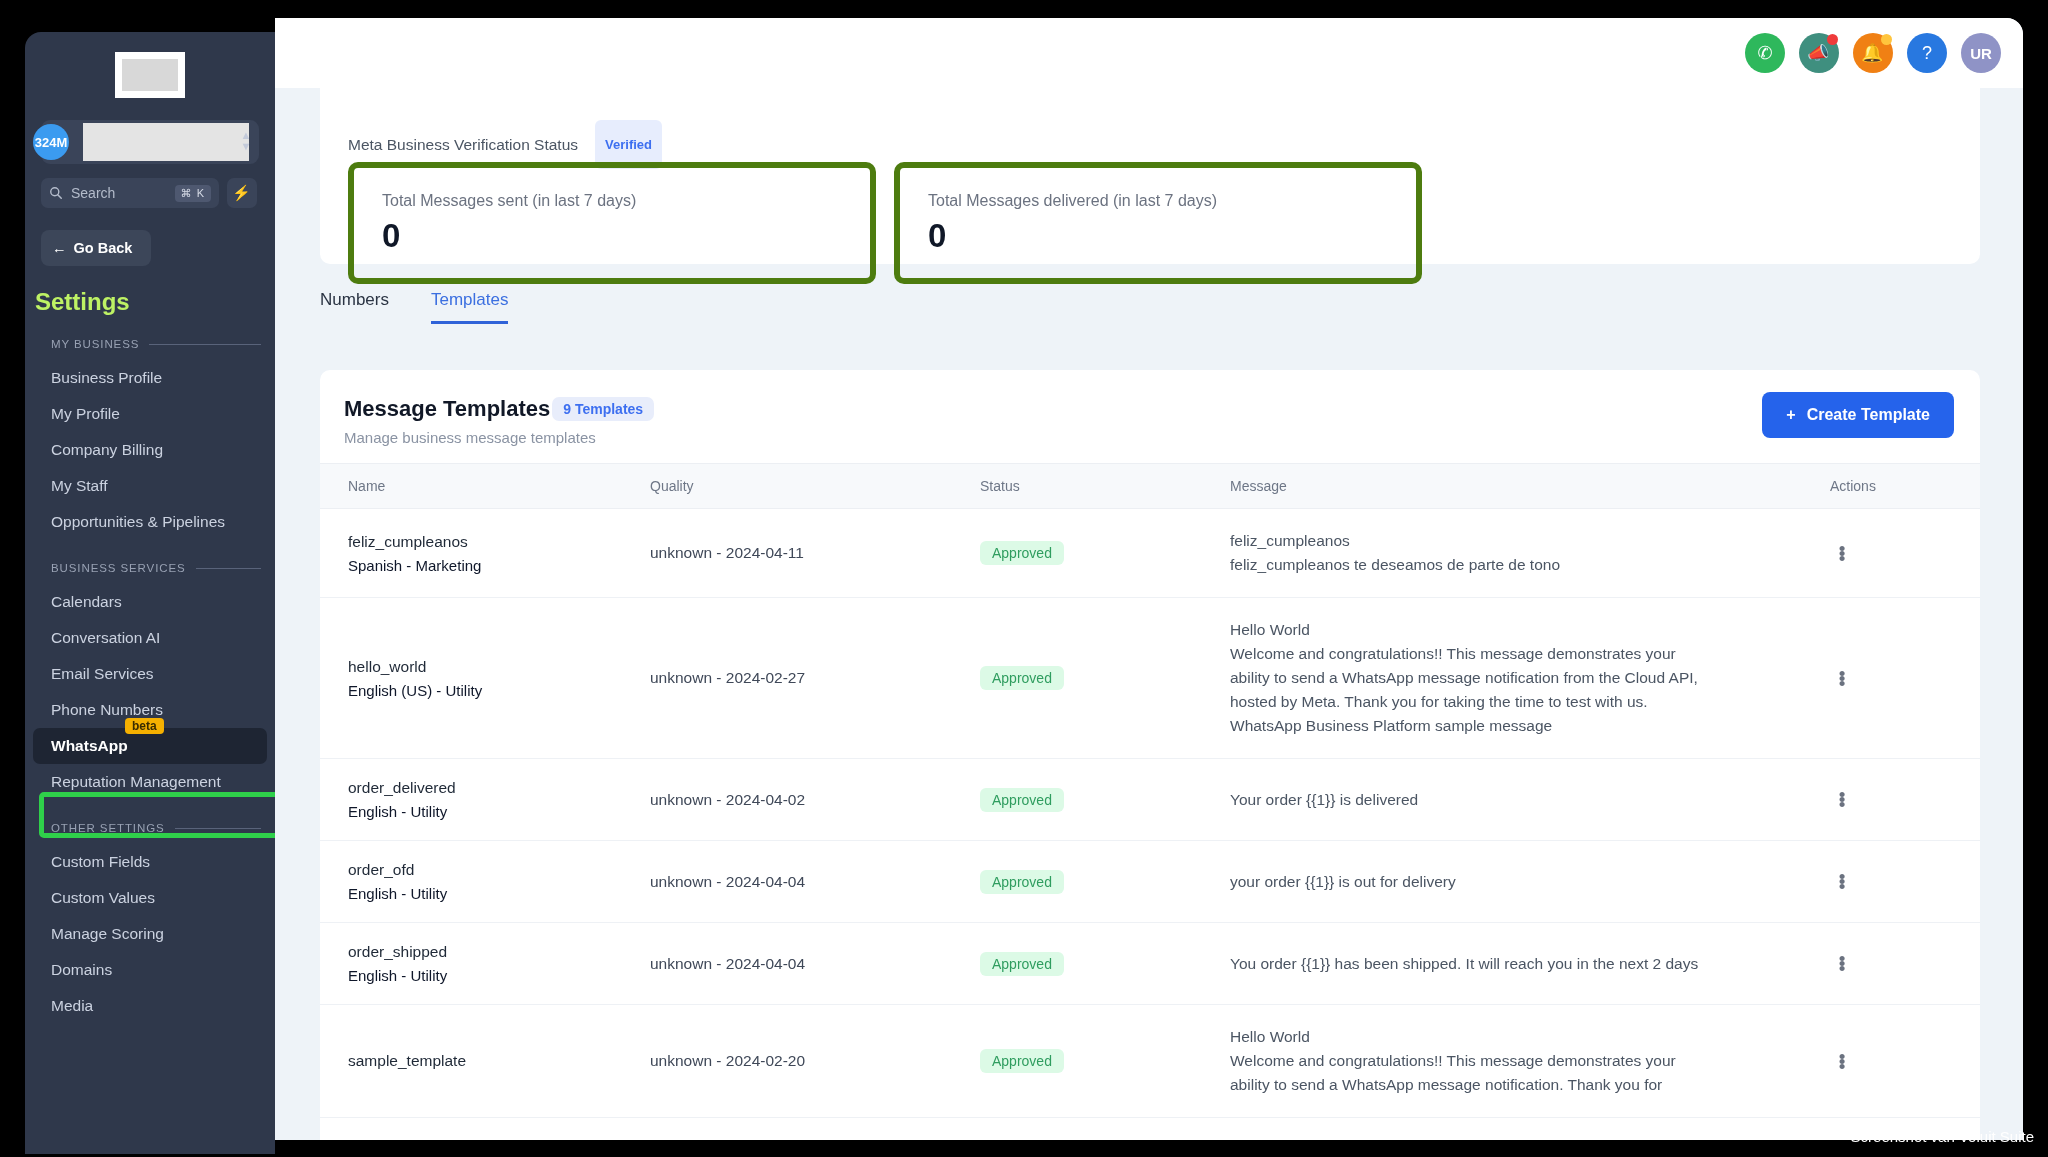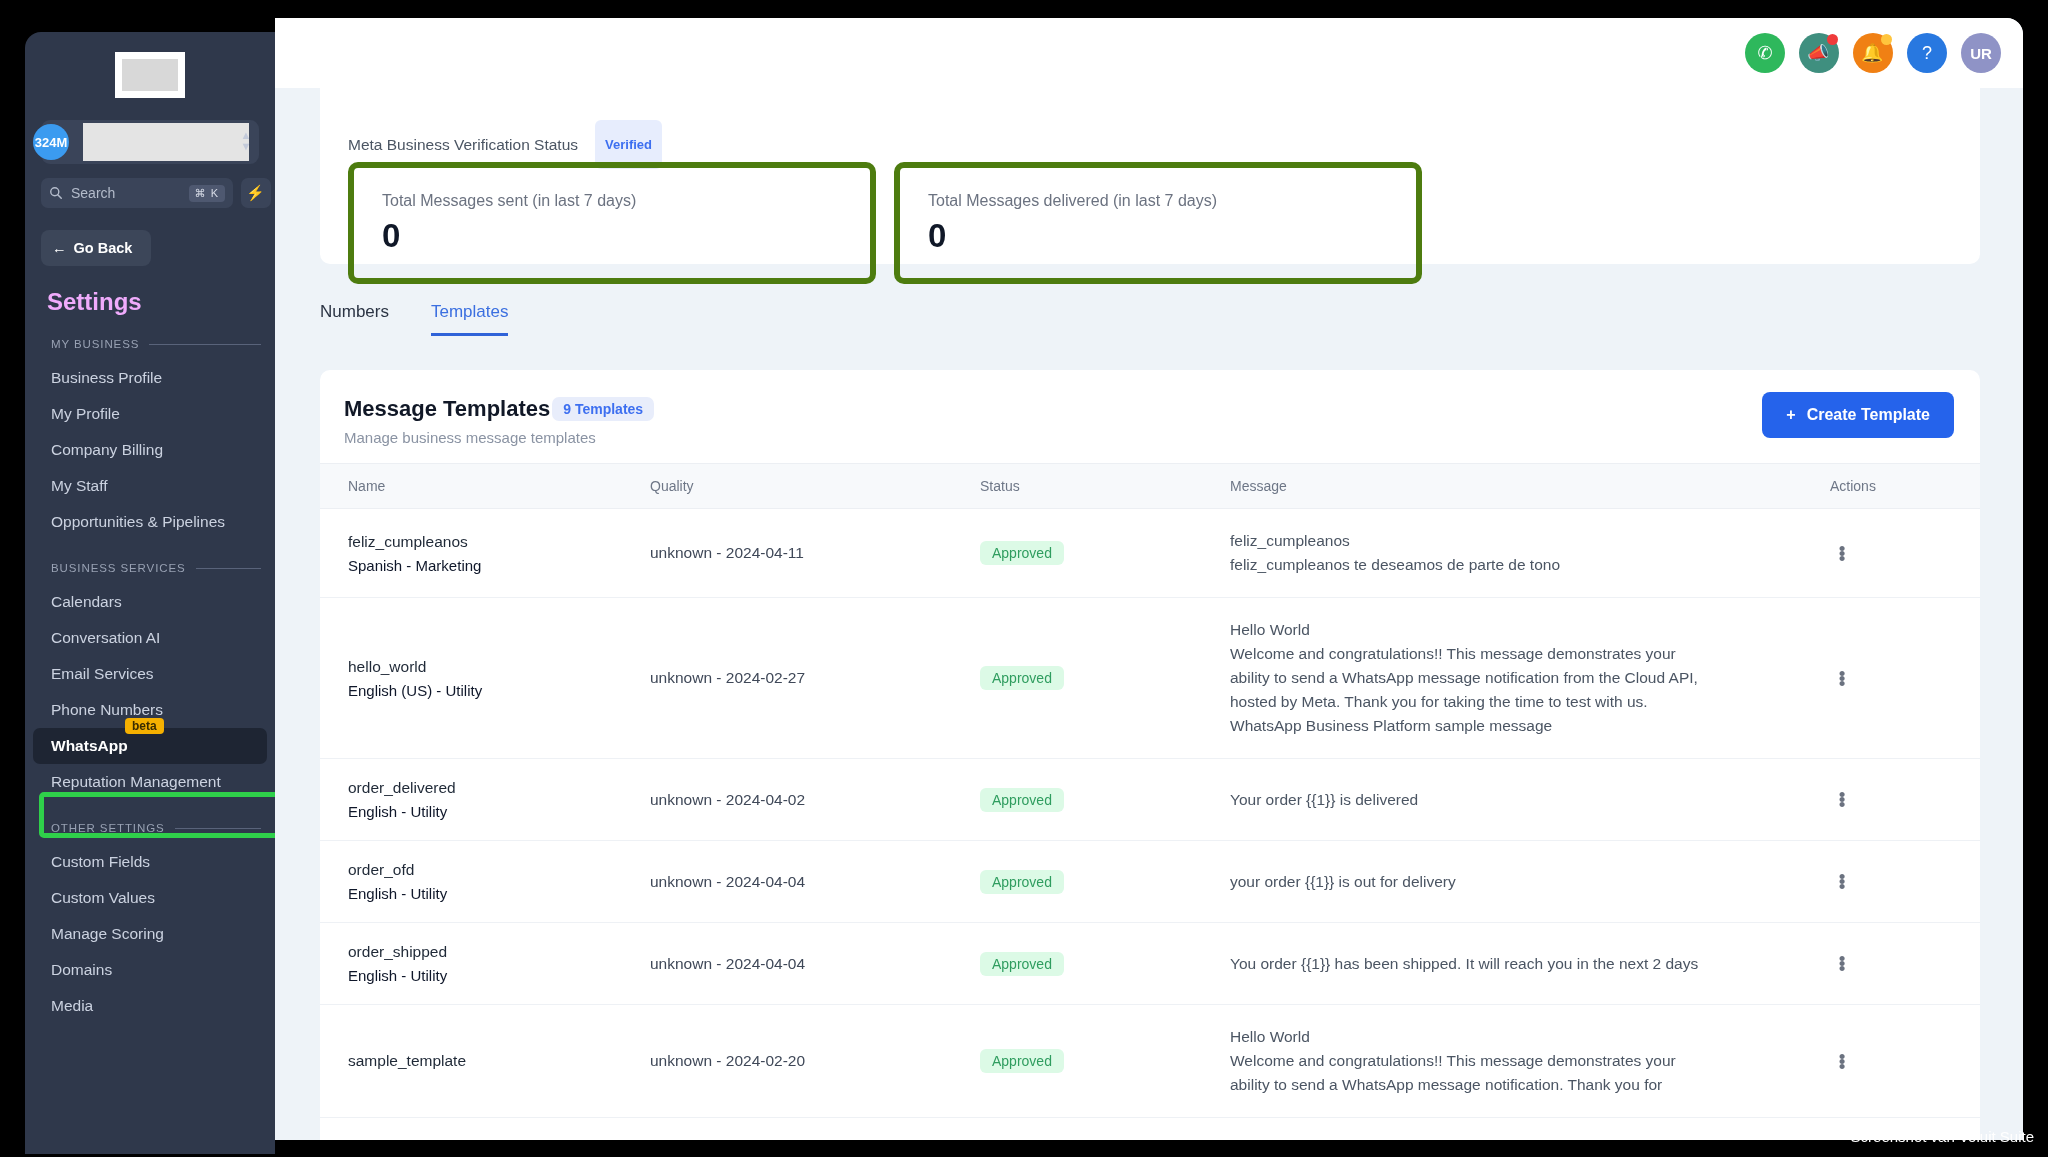--- a/index.html
+++ b/index.html
@@ -41,21 +41,21 @@
   }
   .acct-redacted {
     position:absolute; left:42px; top:3px;
     width: 166px; height:38px; background:#e4e4e4;
   }
   .acct-chevrons {
     position:absolute; right:6px; top:10px; width:14px; height:24px;
     color:#c3cada; font-size:11px; line-height:11px; text-align:center;
   }
 
-  .search-row { display:flex; gap:8px; margin: 14px 4px 0 16px; align-items:flex-end; }
+  .search-row { display:flex; gap:8px; margin: 14px 18px 0 16px; align-items:flex-end; }
   .search-box {
     flex:1; height: 30px; background:#3a4459; border-radius:7px;
     display:flex; align-items:center; padding: 0 8px; gap:8px;
   }
   .search-box .s-icon { width:14px; height:14px; flex:none; }
   .search-box .s-ph { flex:1; font-size:14px; color:#b4bccb; }
   .kbd {
     background:#4b real; background:#4e5870; color:#d6dbe6;
     font-size:11px; padding:2px 6px; border-radius:4px; letter-spacing:1px;
   }
@@ -65,21 +65,21 @@
   }
 
   .goback {
     margin: 22px 0 0 16px; width: 110px; height: 36px;
     background:#3c4659; border-radius:8px;
     display:flex; align-items:center; gap:7px; padding-left:11px;
     color:#ffffff; font-size:14.5px; font-weight:600;
   }
 
   .settings-title {
-    margin: 22px 0 0 22px; font-size: 24px; color:#f0abfc; font-weight: 700;
+    margin: 22px 0 0 10px; font-size: 24px; color:#bef264; font-weight: 700;
   }
 
   .sect-head {
     display:flex; align-items:center; gap:10px;
     margin: 22px 14px 0 26px;
     font-size: 11.5px; color:#98a1b3; letter-spacing:0.9px;
   }
   .sect-head .rule { flex:1; height:1px; background:#6a7governor; background:#59637a; }
 
   .nav-item {
@@ -144,21 +144,21 @@
   }
   .stat-row { position:absolute; left: 28px; top: 86px; display:flex; gap:18px; }
   .stat-card {
     width: 528px; height: 122px; border:6px solid #4d7c0f; border-radius:10px;
     padding: 24px 28px;
   }
   .stat-label { font-size: 16px; color:#6b7280; }
   .stat-value { font-size: 33px; font-weight: 800; color:#101828; margin-top: 7px; }
 
   .tabs {
-    position:absolute; left: 45px; top: 214px;
+    position:absolute; left: 45px; top: 202px;
     display:flex; gap: 42px;
     font-size: 17px;
   }
   .tab { padding-bottom: 11px; color:#2b3444; }
   .tab.active { color:#3b6fe0; border-bottom:3px solid #2f62d8; font-weight:500; }
 
   .tbl-card {
     position:absolute; left: 45px; top: 282px;
     width: 1660px; height: 780px;
     background:#fff; border-radius:10px; overflow:hidden;

